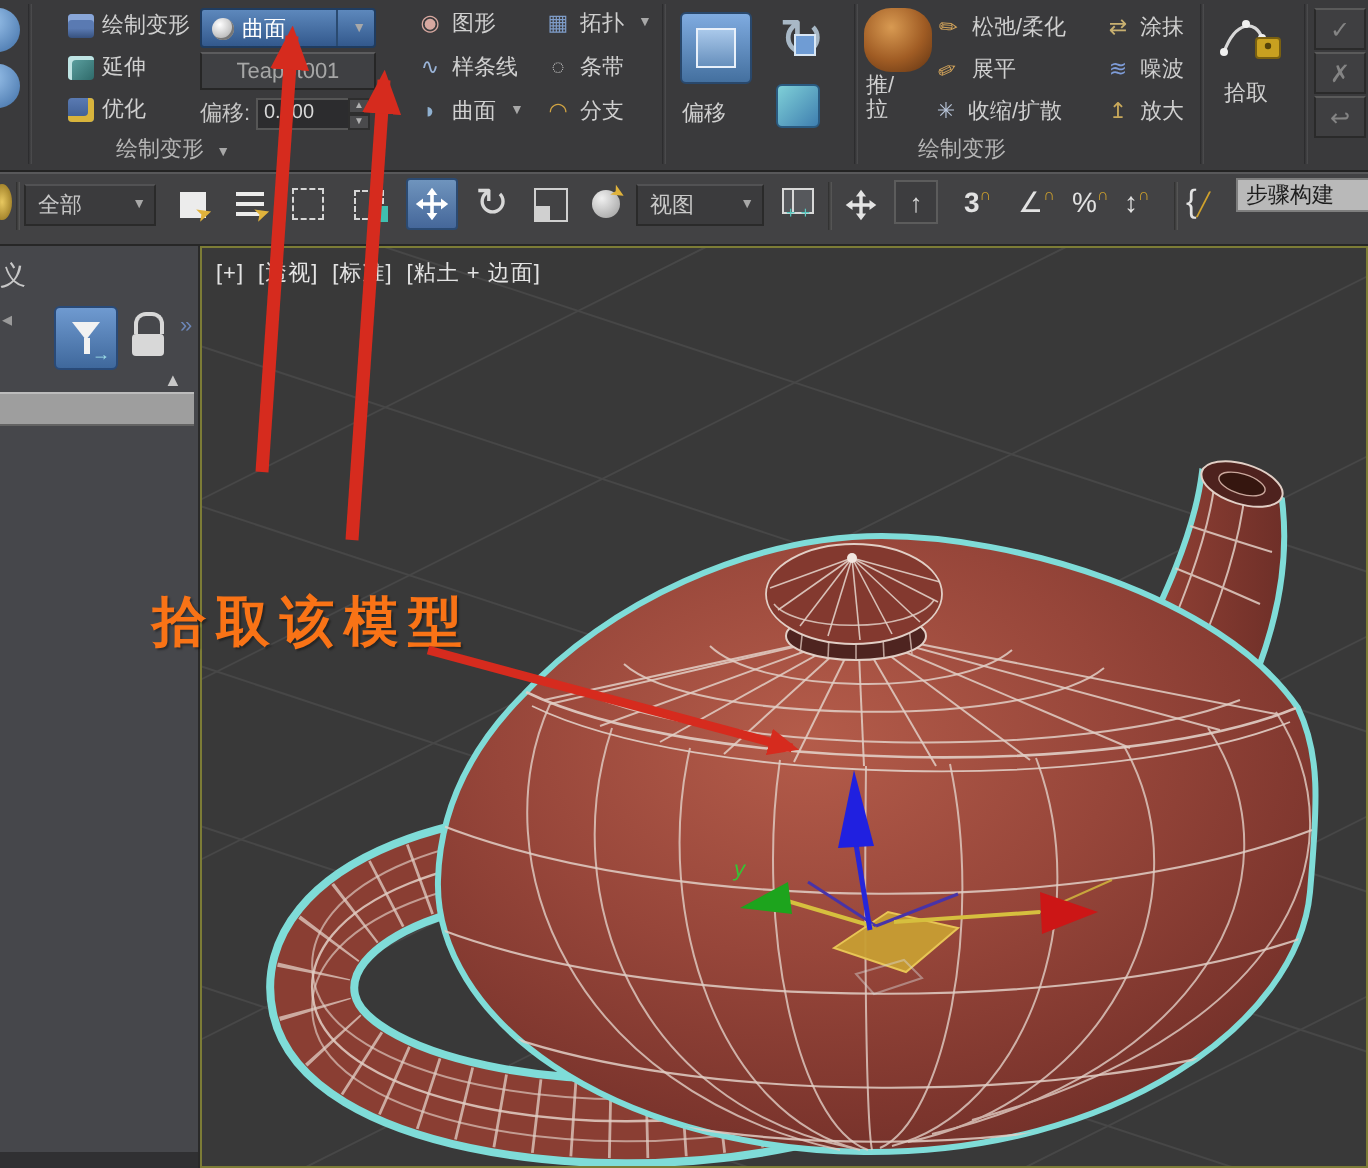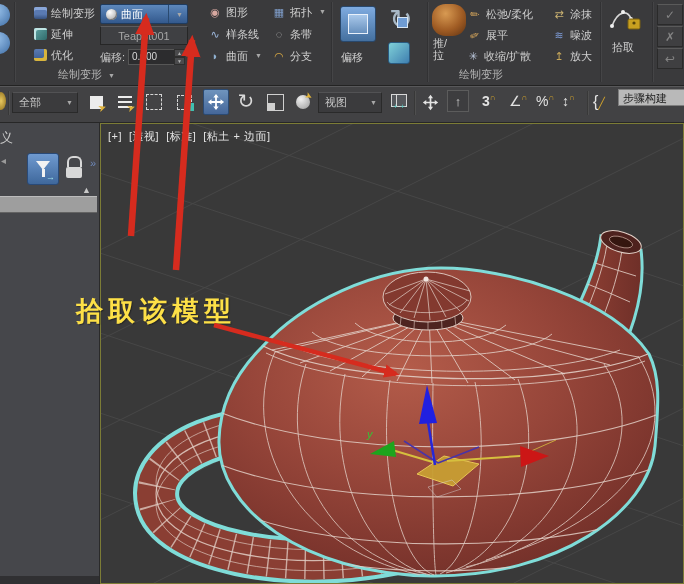--- a/index.html
+++ b/index.html
@@ -51,21 +51,21 @@
   .lock-body{width:16px;height:11px;background:#d8d8d8;border-radius:2px;margin:0 auto;}
   .graybar{position:absolute;left:0;top:73px;width:97px;height:15px;background:#9e9e9e;border-top:1px solid #bcbcbc;border-bottom:1px solid #636363;}
   
   .viewport{position:absolute;left:100px;top:123px;width:584px;height:461px;background:#393939;
      border:1px solid #7c7c36;box-sizing:border-box;}
   .vplabel{position:absolute;left:7px;top:5px;font-size:11px;color:#e4e4e4;letter-spacing:.5px;z-index:3;}
   .vplabel span{margin-right:7px;}
   .scene{position:absolute;left:0;top:0;z-index:1;}
   
   .annotation{position:absolute;left:76px;top:293px;z-index:55;font-family:"DejaVu Serif","Liberation Serif",serif;
-     font-weight:bold;font-size:27px;letter-spacing:5px;color:#fde047;text-shadow:1px 1px 1px rgba(0,0,0,.35);}
+     font-weight:bold;font-size:27px;letter-spacing:5px;color:#f97316;text-shadow:1px 1px 1px rgba(0,0,0,.35);}
   .arrows{position:absolute;left:0;top:0;z-index:60;pointer-events:none;}
   .halfcirc{position:absolute;width:22px;height:22px;border-radius:50%;background:radial-gradient(circle at 35% 30%,#9cc4ec,#3f6ea6);}
 </style>
 </head>
 <body>
 
 <div class="app">
 
   <div class="ribbon">
     <div class="halfcirc" style="left:-12px;top:4px;"></div>

